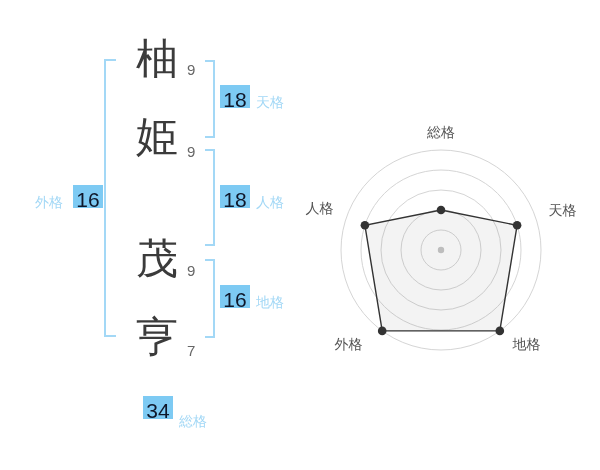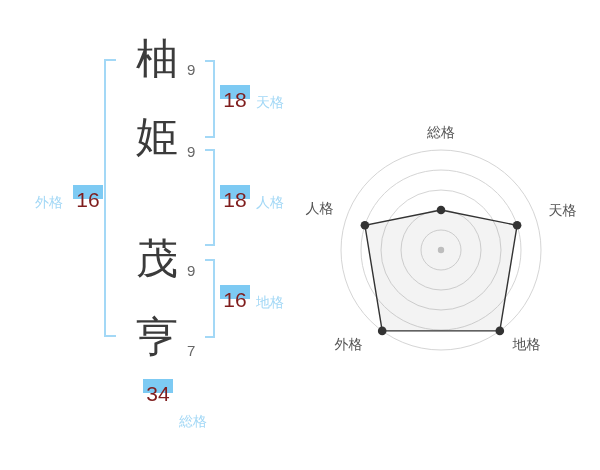--- a/index.html
+++ b/index.html
@@ -23,28 +23,28 @@
   .strokes{position:absolute;left:187px;width:20px;font-size:15px;line-height:16px;color:var(--num);}
   #strokes-0{top:62px}#strokes-1{top:144px}#strokes-2{top:263px}#strokes-3{top:343px}
 
   .bracket{position:absolute;border:2px solid var(--lightblue);}
   #bracket-left{left:104px;top:59px;width:12px;height:278px;border-right:none;}
   .bracket-right{left:205px;width:10px;border-left:none;}
   #bracket-ten{top:60px;height:78px;}
   #bracket-jin{top:149px;height:97px;}
   #bracket-chi{top:259px;height:79px;}
 
-  .kaku-badge{position:absolute;width:30px;height:14px;background:var(--accent);
-              color:#7f1d1d;font-size:21px;line-height:30px;text-align:center;}
+  .kaku-badge{position:absolute;width:30px;height:23px;background:var(--accent);
+              color:#0f172a;font-size:21px;line-height:30px;text-align:center;}
   .kaku-label{position:absolute;font-size:14px;line-height:16px;color:var(--lightblue);}
   #tenkaku-badge{left:220px;top:85px}   #tenkaku-label{left:256px;top:94px}
   #jinkaku-badge{left:220px;top:185px}  #jinkaku-label{left:256px;top:194px}
   #chikaku-badge{left:220px;top:285px}  #chikaku-label{left:256px;top:294px}
   #gaikaku-badge{left:73px;top:185px}   #gaikaku-label{left:35px;top:194px}
-  #soukaku-badge{left:143px;top:379px}  #soukaku-label{left:179px;top:413px}
+  #soukaku-badge{left:143px;top:396px}  #soukaku-label{left:179px;top:413px}
 
   
   #radar-wrap{position:absolute;left:300px;top:98px;width:290px;height:280px;}
   #radar-svg{width:100%;height:100%;display:block;}
   #radar-svg text{font-family:"Liberation Sans","DejaVu Sans",sans-serif;}
 </style>
 </head>
 <body>
 
 <div class="screen">

